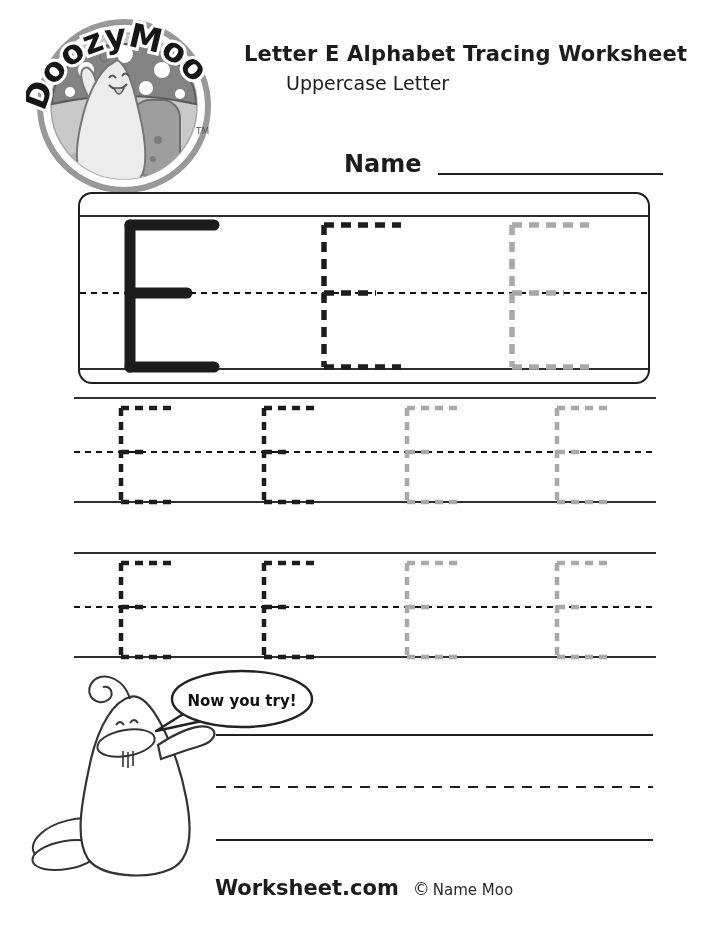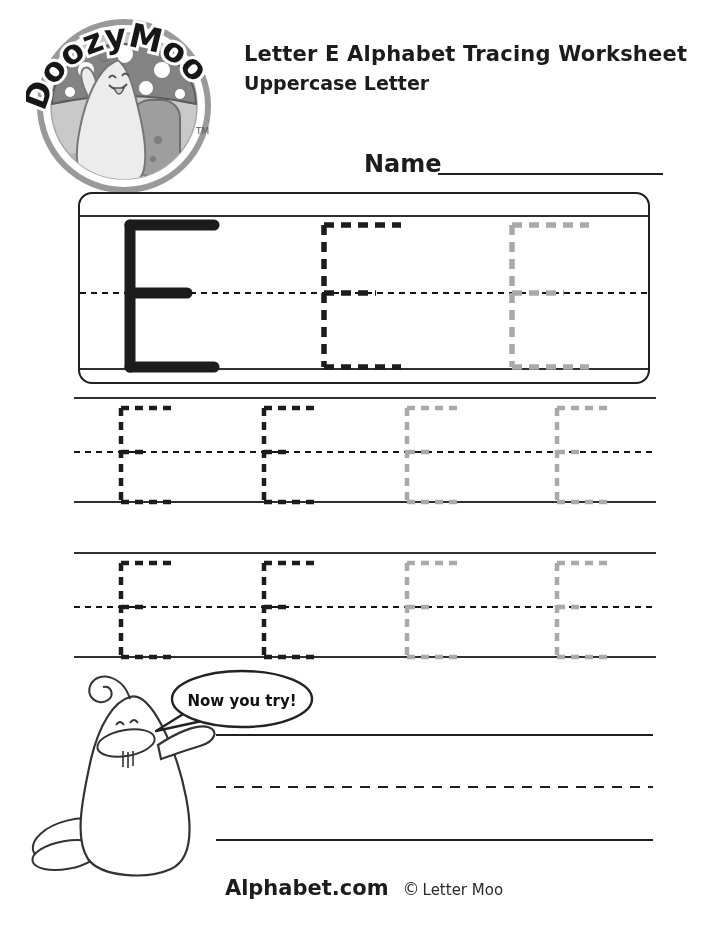--- a/index.html
+++ b/index.html
@@ -1,21 +1,21 @@
 <!DOCTYPE html>
 <html><head>
 <meta charset="utf-8">
 <style>
   html,body{margin:0;padding:0;background:#fff;}
   .page{position:relative;width:728px;height:942px;background:#ffffff;overflow:hidden;
         font-family:"DejaVu Sans",sans-serif;color:#1c1c1c;}
   .abs{position:absolute;}
   
   .title{font-size:21px;font-weight:bold;letter-spacing:.2px;white-space:nowrap;}
-  .subtitle{font-size:19px;font-weight:700;margin-top:6px;}
+  .subtitle{font-size:19px;font-weight:400;margin-top:6px;margin-left:42px;}
   
   .name-label{font-size:24px;font-weight:bold;}
   .rule{height:0;border-top:2.4px solid #1f1f1f;}
   .rule-dashed{height:2.4px;background:repeating-linear-gradient(90deg,#1f1f1f 0 10px,transparent 10px 18px);}
   
   .example-box{border:2.4px solid #1f1f1f;border-radius:14px;background:#fff;}
   .example-box svg{display:block;}
   .trace-row{display:block;}
   
   .footer{left:0;top:876px;width:728px;display:flex;justify-content:center;align-items:baseline;gap:14px;}
@@ -65,21 +65,21 @@
       <textPath href="#arcPath" startOffset="8">DoozyMoo</textPath>
     </text>
     <text x="170" y="122" font-size="9" fill="#555">TM</text>
   </svg>
 
   <div class="abs" style="left:244px;top:42px">
     <div class="title">Letter E Alphabet Tracing Worksheet</div>
     <div class="subtitle">Uppercase Letter</div>
   </div>
 
-  <div class="abs name-label" style="left:364px;top:150px">Name</div>
+  <div class="abs name-label" style="left:344px;top:150px">Name</div>
   <div class="abs rule" style="left:438px;top:173px;width:225px"></div>
 
   <div class="abs example-box" style="left:78px;top:192px;width:568px;height:188px">
     <svg id="box-svg" width="568" height="188" viewBox="0 0 568 188">
         <line x1="0" y1="22" x2="568" y2="22" stroke="#2f2f2f" stroke-width="2.2" stroke-linecap="butt"></line>
         <line x1="0" y1="99" x2="568" y2="99" stroke="#141414" stroke-width="2" stroke-linecap="butt" stroke-dasharray="6 5"></line>
         <line x1="0" y1="175" x2="568" y2="175" stroke="#2f2f2f" stroke-width="2.2" stroke-linecap="butt"></line>
         <g>
           <line x1="50" y1="31" x2="50" y2="173" stroke="#1c1c1c" stroke-width="11" stroke-linecap="round"></line>
           <line x1="50" y1="31" x2="134" y2="31" stroke="#1c1c1c" stroke-width="11" stroke-linecap="round"></line>
@@ -176,20 +176,20 @@
       <ellipse cx="212" cy="36" rx="70" ry="28" fill="#fff" stroke="#222" stroke-width="2.4"></ellipse>
       <text x="212" y="43" text-anchor="middle" font-family="DejaVu Sans, sans-serif" font-size="15" font-weight="bold" fill="#111">Now you try!</text>
     </g>
   </svg>
 
   <div class="abs rule" style="left:216px;top:734px;width:437px"></div>
   <div class="abs rule-dashed" style="left:216px;top:786px;width:437px"></div>
   <div class="abs rule" style="left:216px;top:839px;width:437px"></div>
 
   <div class="abs footer">
-    <span class="site">Alphabet.com</span>
+    <span class="site">Worksheet.com</span>
     <span class="copyright">
       <span class="sym">©</span>
-      <span>Letter Moo</span>
+      <span>Name Moo</span>
     </span>
   </div>
 
 </div>
 
 </body></html>

